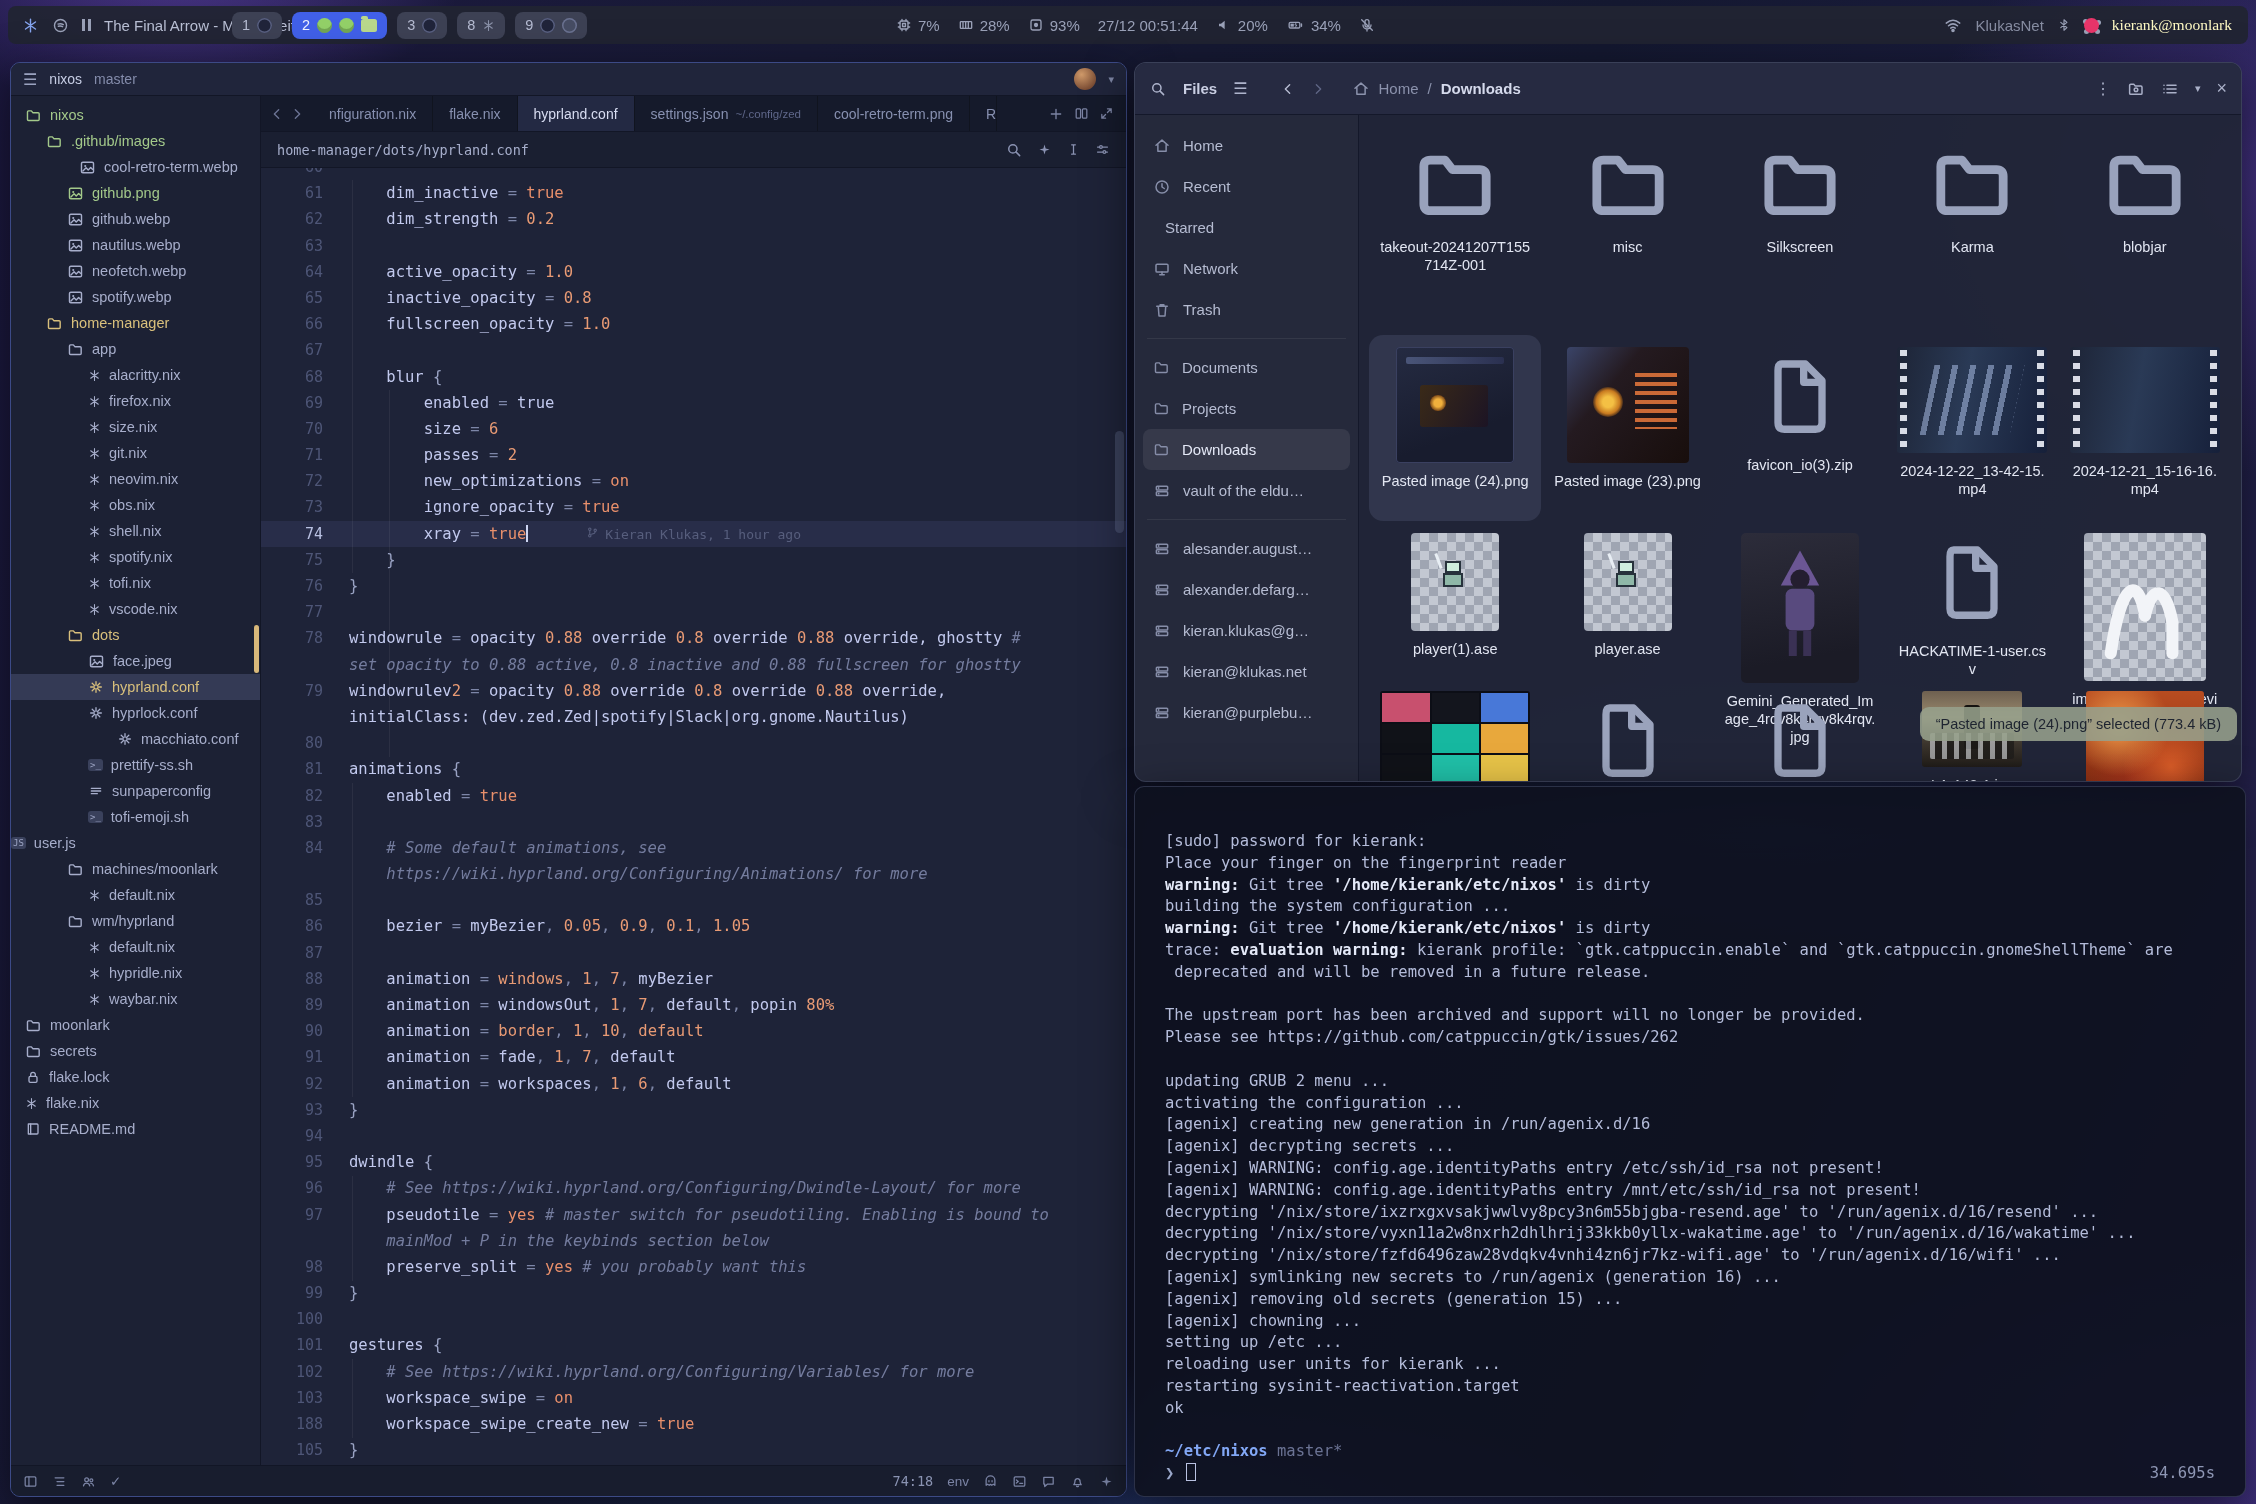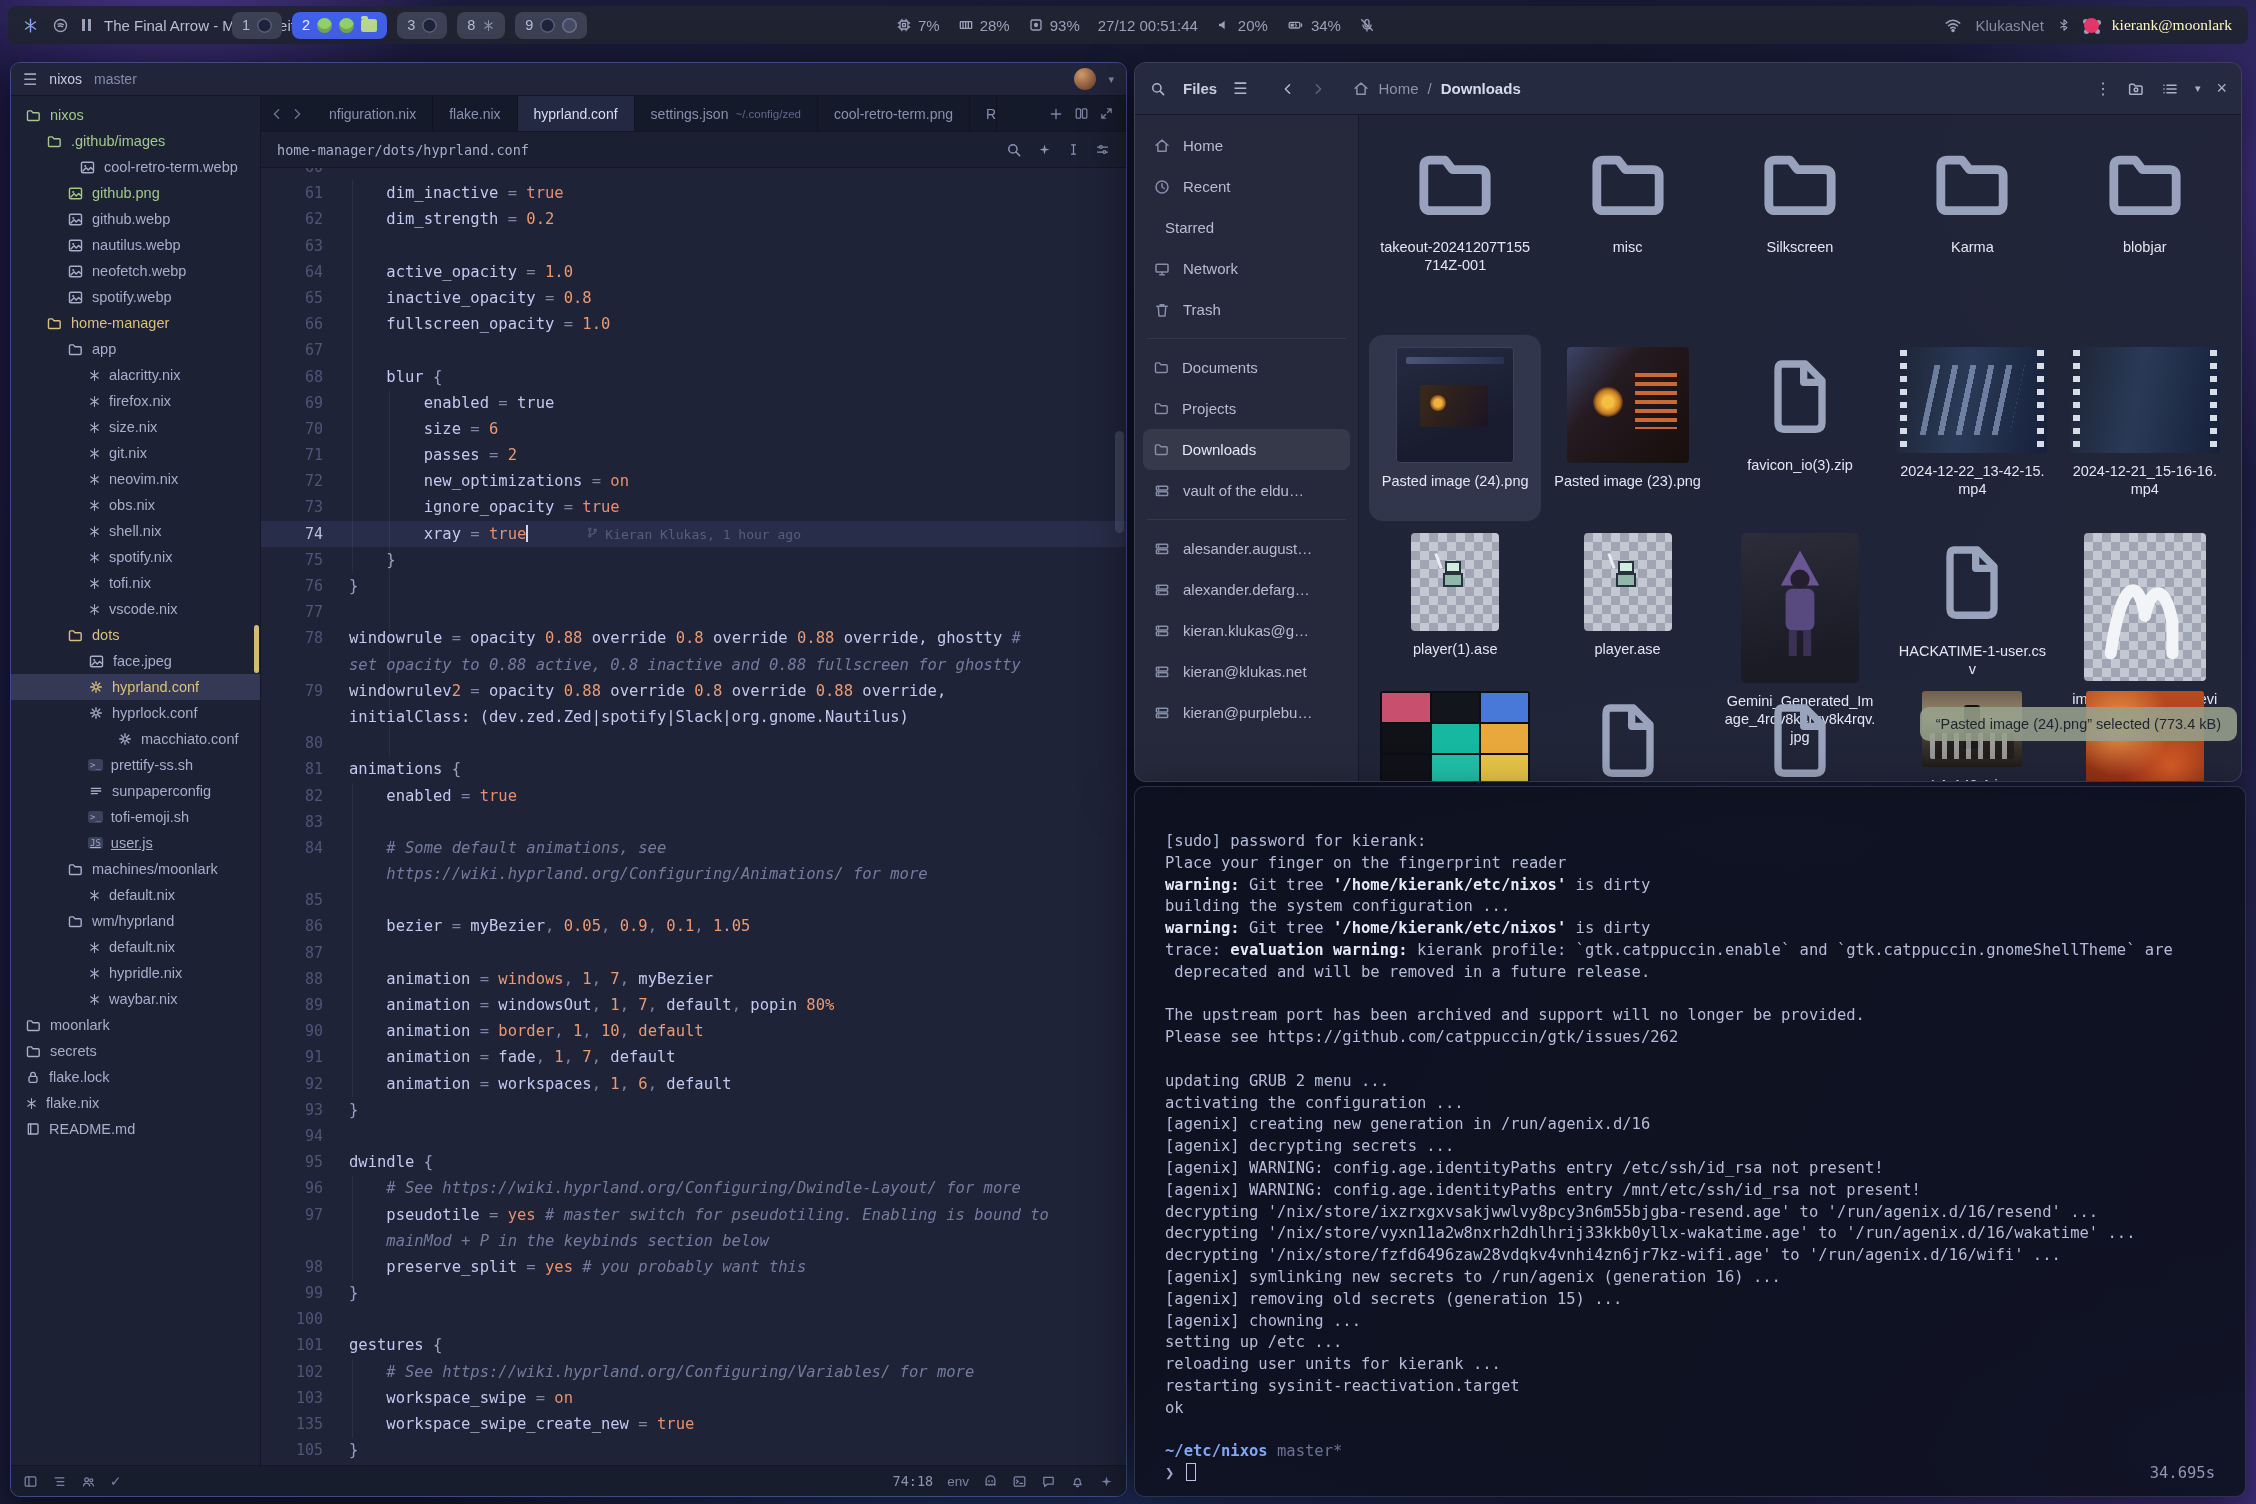--- a/index.html
+++ b/index.html
@@ -578,21 +578,21 @@
             <svg width="16" height="16" viewBox="0 0 24 24" fill="none" stroke="currentColor" stroke-width="2" stroke-linecap="round" stroke-linejoin="round">
               <path d="M5 8h14M5 12h14M5 16h9"></path>
             </svg>
           </span>
           <span>sunpaperconfig</span>
         </div>
         <div class="t-row" style="padding-left: 77px;">
           <span class="badge">&gt;_</span>
           <span>tofi-emoji.sh</span>
         </div>
-        <div class="t-row" style="padding-left: 77px; text-decoration: underline;">
+        <div class="t-row" style="">
           <span class="badge">JS</span>
           <span>user.js</span>
         </div>
         <div class="t-row" style="padding-left: 56px;">
           <span class="ic">
             <svg width="17" height="17" viewBox="0 0 24 24" fill="none" stroke="currentColor" stroke-width="2" stroke-linecap="round" stroke-linejoin="round">
               <path d="M3.5 7q0-1.5 1.5-1.5h4l2 2.5h7.5q1.5 0 1.5 1.5v8q0 1.5-1.5 1.5H5q-1.5 0-1.5-1.5z"></path>
             </svg>
           </span>
           <span>machines/moonlark</span>
@@ -809,21 +809,21 @@
             <div class="c-row"><span class="c-ln">95</span><span class="tk-k">dwindle </span><span class="tk-b">{</span></div>
             <div class="c-row"><span class="c-ln">96</span><span class="tk-c">    # See https://wiki.hyprland.org/Configuring/Dwindle-Layout/ for more</span></div>
             <div class="c-row"><span class="c-ln">97</span><span class="tk-k">    pseudotile</span><span class="tk-p"> = </span><span class="tk-v">yes </span><span class="tk-c"># master switch for pseudotiling. Enabling is bound to</span></div>
             <div class="c-row"><span class="c-ln"></span><span class="tk-c">    mainMod + P in the keybinds section below</span></div>
             <div class="c-row"><span class="c-ln">98</span><span class="tk-k">    preserve_split</span><span class="tk-p"> = </span><span class="tk-v">yes </span><span class="tk-c"># you probably want this</span></div>
             <div class="c-row"><span class="c-ln">99</span><span class="tk-b">}</span></div>
             <div class="c-row"><span class="c-ln">100</span></div>
             <div class="c-row"><span class="c-ln">101</span><span class="tk-k">gestures </span><span class="tk-b">{</span></div>
             <div class="c-row"><span class="c-ln">102</span><span class="tk-c">    # See https://wiki.hyprland.org/Configuring/Variables/ for more</span></div>
             <div class="c-row"><span class="c-ln">103</span><span class="tk-k">    workspace_swipe</span><span class="tk-p"> = </span><span class="tk-v">on</span></div>
-            <div class="c-row"><span class="c-ln">135</span><span class="tk-k">    workspace_swipe_create_new</span><span class="tk-p"> = </span><span class="tk-v">true</span></div>
+            <div class="c-row"><span class="c-ln">188</span><span class="tk-k">    workspace_swipe_create_new</span><span class="tk-p"> = </span><span class="tk-v">true</span></div>
             <div class="c-row"><span class="c-ln">105</span><span class="tk-b">}</span></div>
             <div class="c-row"><span class="c-ln">106</span></div>
             <div class="guide" style="left: 91px; top: 26.2px; height: 393px;"></div>
             <div class="guide" style="left: 128px; top: 235.8px; height: 366.8px;"></div>
             <div class="guide" style="left: 91px; top: 628.8px; height: 314.4px;"></div>
             <div class="guide" style="left: 91px; top: 1021.8px; height: 104.8px;"></div>
             <div class="guide" style="left: 91px; top: 1205.2px; height: 78.6px;"></div>
           </div>
         <div class="e-scrollthumb"></div>
       </div>

